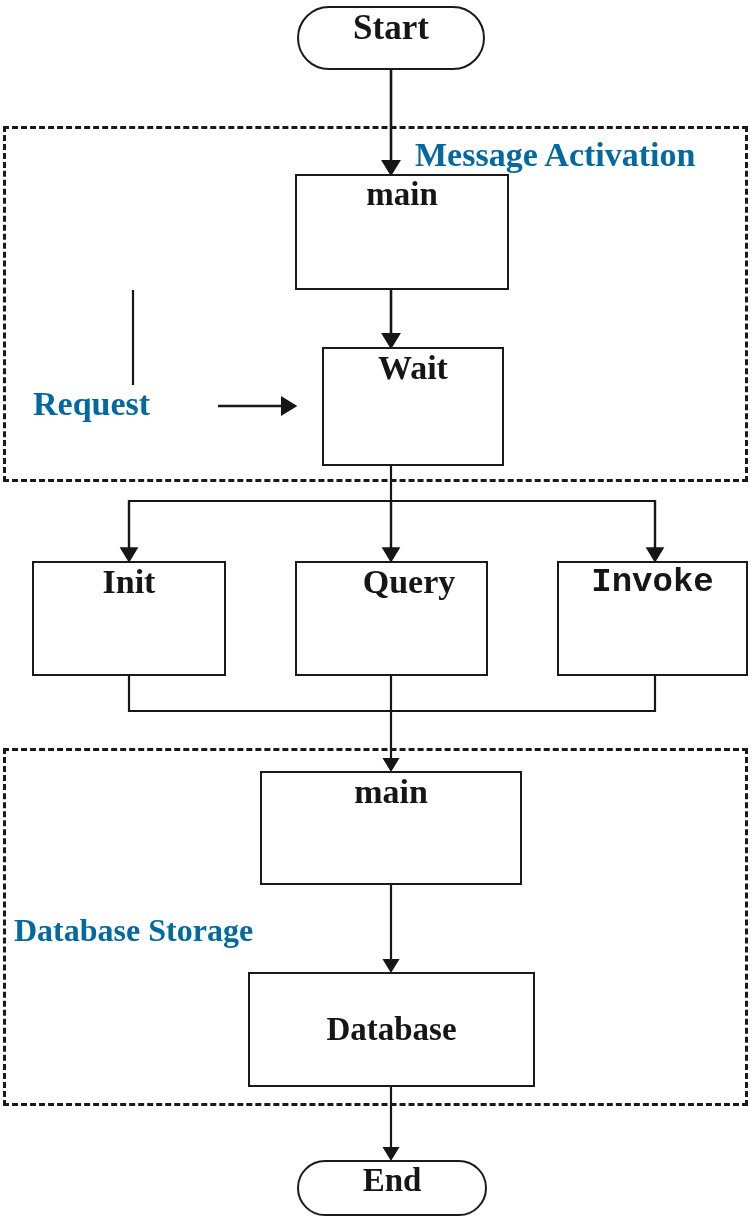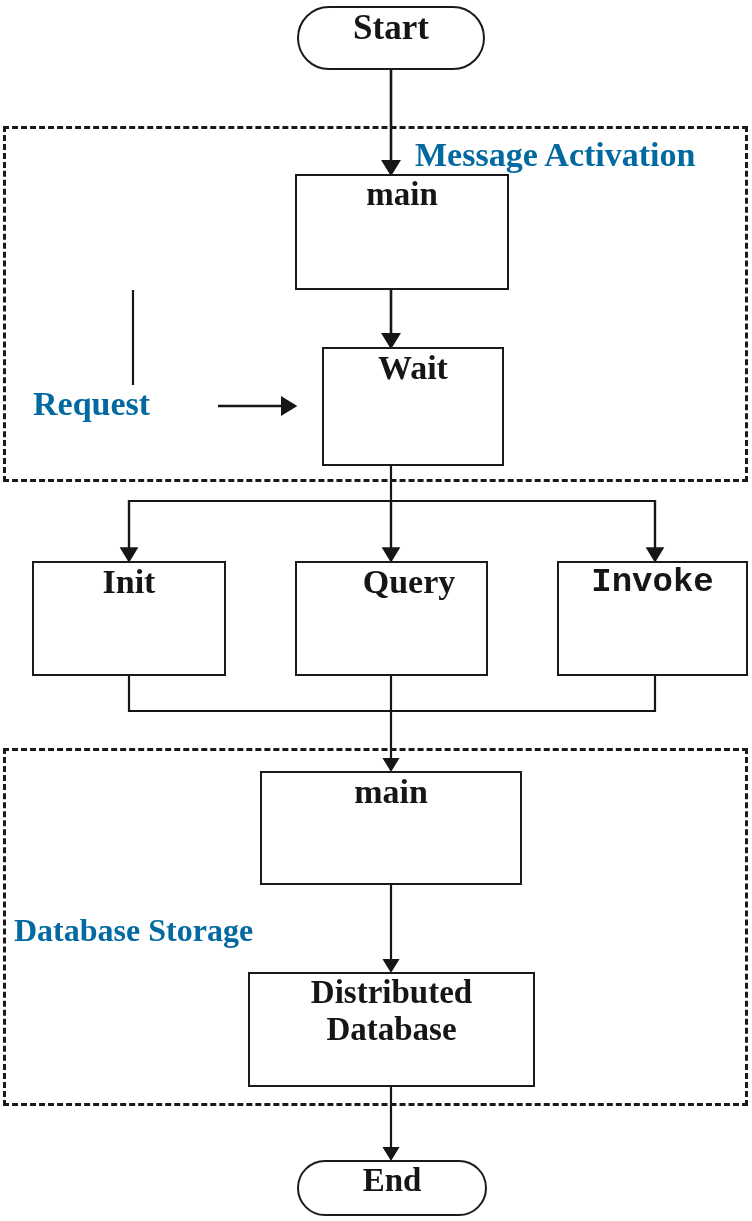--- a/index.html
+++ b/index.html
@@ -127,21 +127,21 @@
   <div class="node process" style="left:557px; top:561px; width:191px; height:115px; font-size:34px;font-family:Liberation Mono, monospace;">
     <span class="node-label">Invoke</span>
   </div>
 
   <div class="node process" style="left:260px; top:771px; width:262px; height:114px; font-size:34px;">
     <span class="node-label">main</span>
   </div>
 
   <div class="node process" style="left:248px; top:972px; width:287px; height:115px; font-size:33px;">
     <span class="node-label">
-      <span>Distributed</span><br>
+      <br>
       <span>Database</span>
     </span>
   </div>
 
   <div class="node terminal" style="left:297px; top:1160px; width:190px; height:56px; font-size:33px;">
     <span class="node-label">End</span>
   </div>
 
 </div>
 

